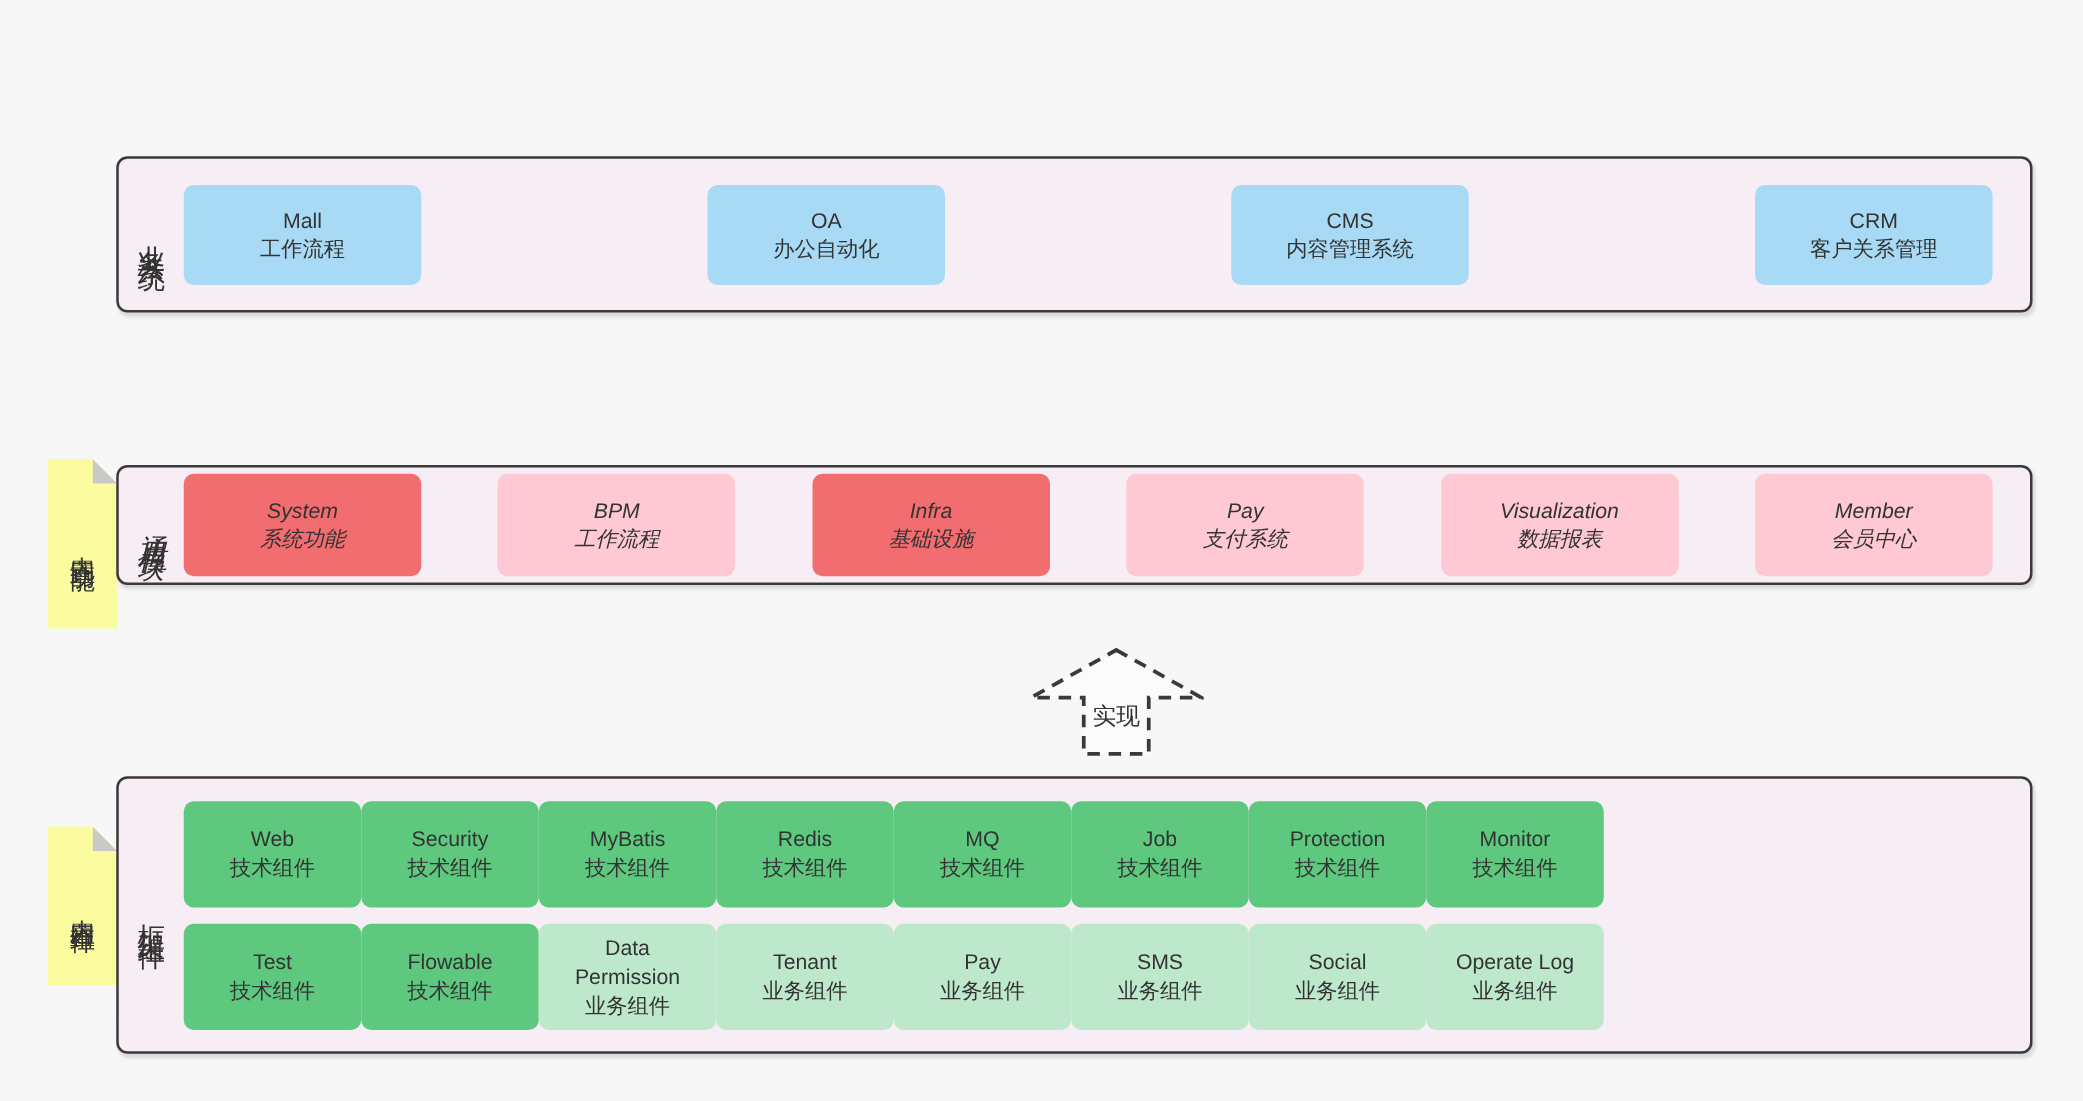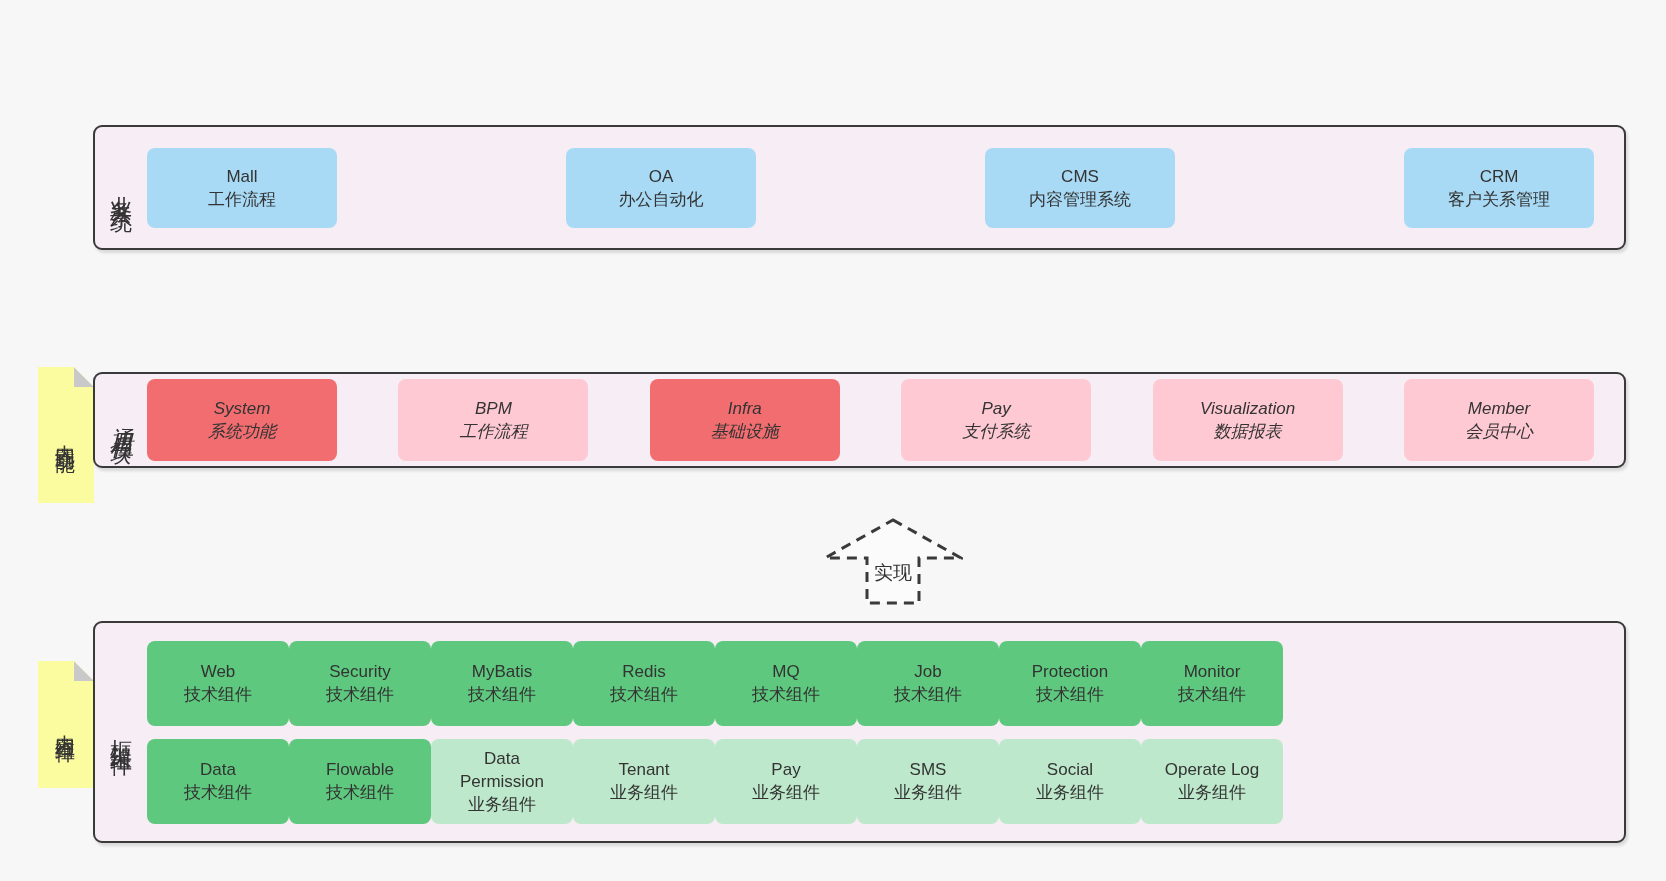--- a/index.html
+++ b/index.html
@@ -235,21 +235,21 @@
           <div class="t">Protection</div>
           <div class="d">技术组件</div>
         </div>
         <div class="box box-sm green">
           <div class="t">Monitor</div>
           <div class="d">技术组件</div>
         </div>
       </div>
       <div class="grid-row">
         <div class="box box-sm green">
-          <div class="t">Data</div>
+          <div class="t">Test</div>
           <div class="d">技术组件</div>
         </div>
         <div class="box box-sm green">
           <div class="t">Flowable</div>
           <div class="d">技术组件</div>
         </div>
         <div class="box box-sm lightgreen">
           <div class="t">Data Permission</div>
           <div class="d">业务组件</div>
         </div>

